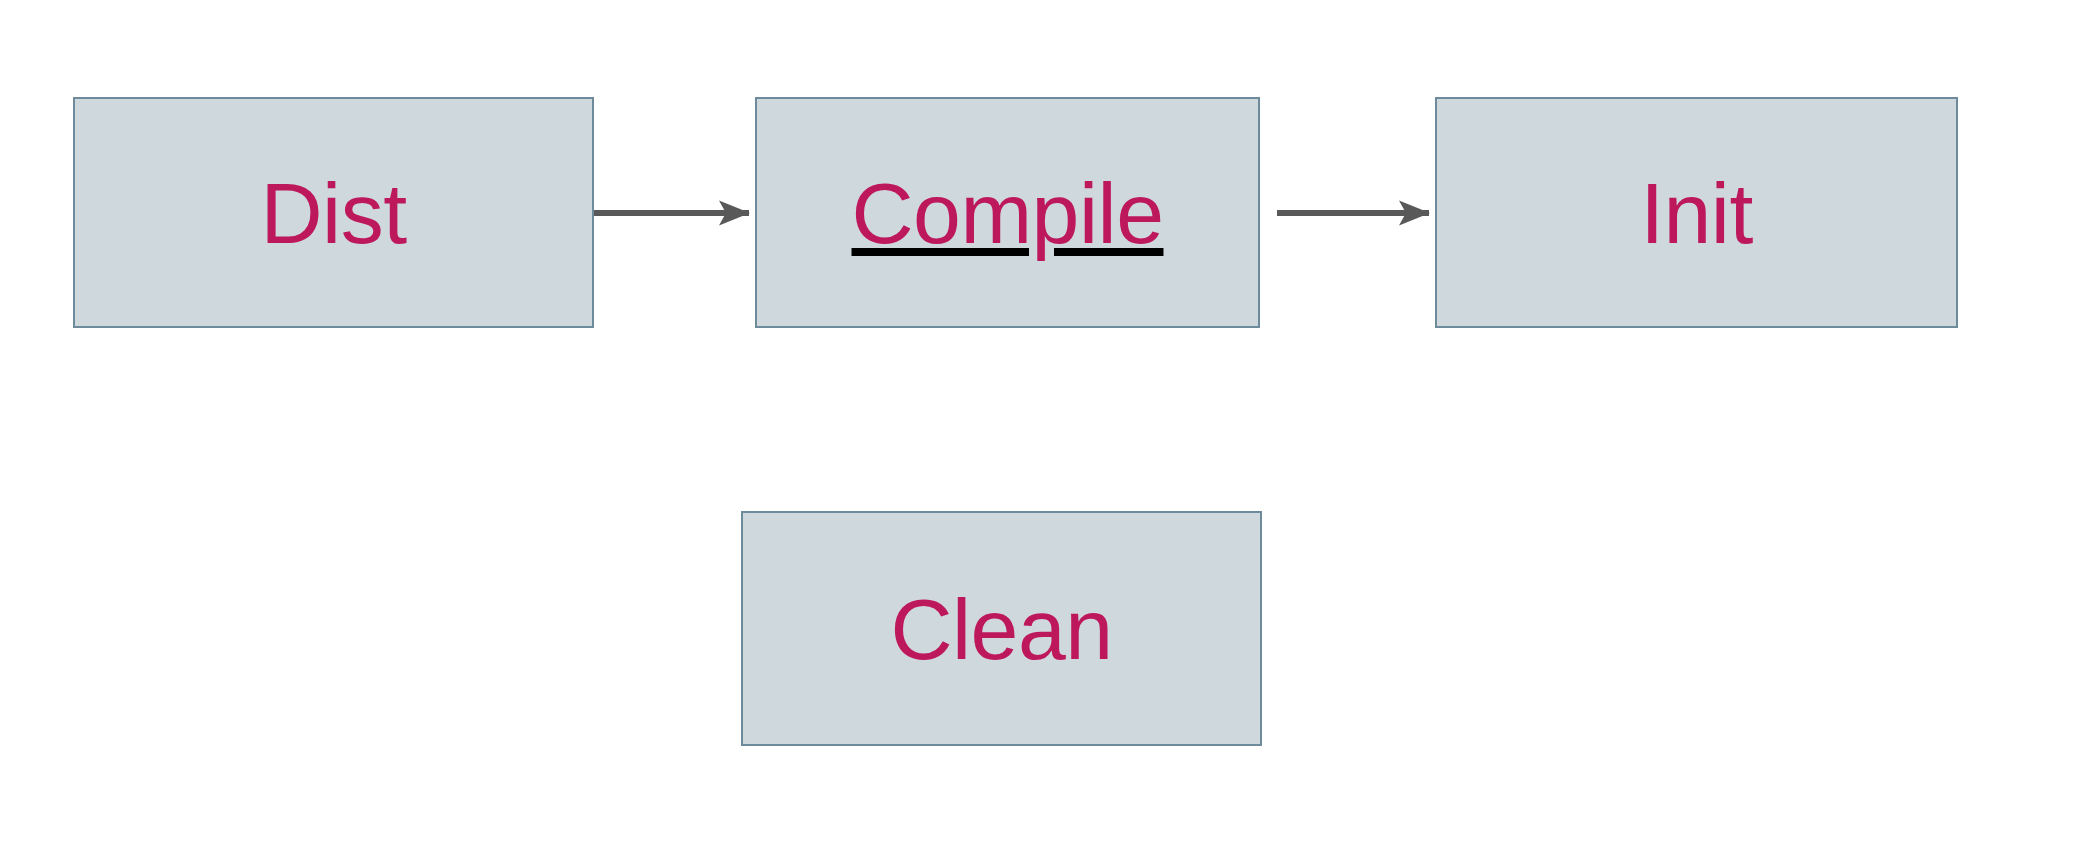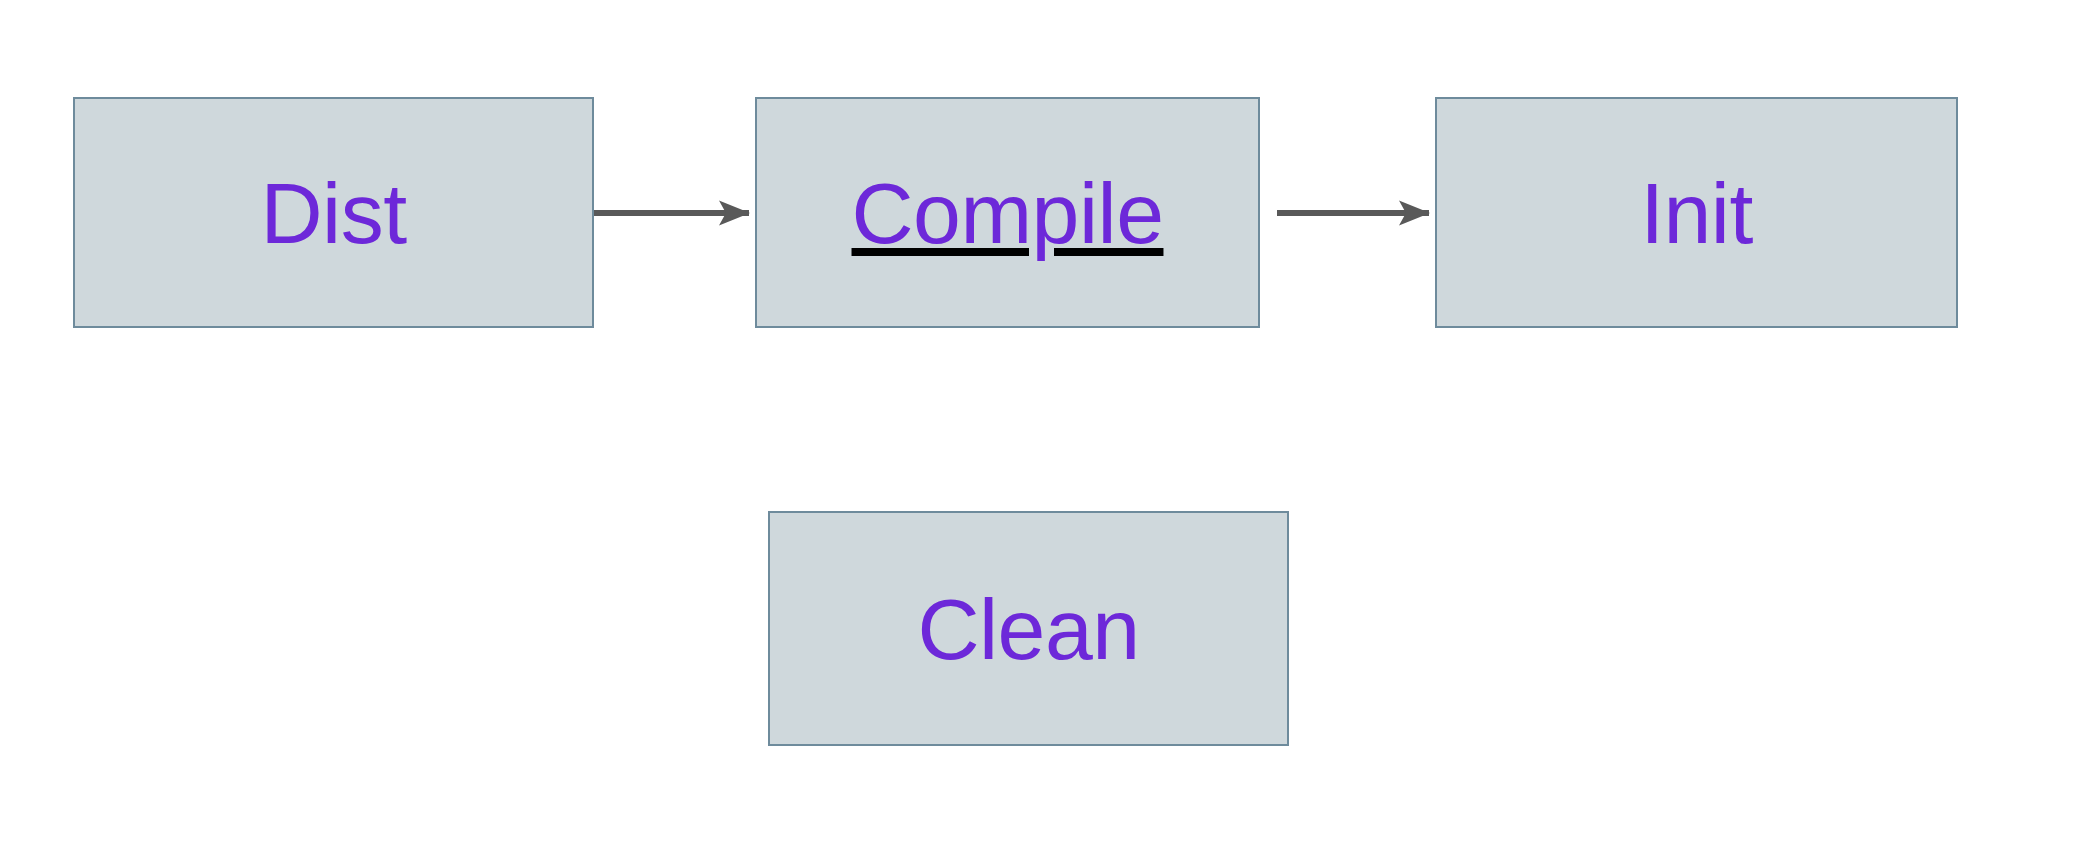--- a/index.html
+++ b/index.html
@@ -32,21 +32,21 @@
     background: #CFD8DC;
     border: 2px solid #6E8B9C;
     display: flex;
     align-items: center;
     justify-content: center;
   }
   .node-label {
     font-family: "Liberation Sans", sans-serif;
     font-size: 86px;
     font-weight: 400;
-    color: #6d28d9;
+    color: #be185d;
     line-height: 1;
     letter-spacing: -0.5px;
     white-space: nowrap;
     user-select: none;
   }
 </style>
 </head>
 <body>
 
 <div id="canvas" style="width: 2078px; height: 848px; background: rgb(255, 255, 255);">
@@ -70,17 +70,17 @@
   </div>
 
   <div class="node" style="left: 755px; top: 97px; width: 505px; height: 231px; background: rgb(207, 216, 220); border-color: rgb(110, 139, 156); border-width: 2px; text-decoration: underline;">
     <span class="node-label">Compile</span>
   </div>
 
   <div class="node" style="left: 1435px; top: 97px; width: 523px; height: 231px; background: rgb(207, 216, 220); border-color: rgb(110, 139, 156); border-width: 2px;">
     <span class="node-label">Init</span>
   </div>
 
-  <div class="node" style="left: 768px; top: 511px; width: 521px; height: 235px; background: rgb(207, 216, 220); border-color: rgb(110, 139, 156); border-width: 2px;">
+  <div class="node" style="left: 741px; top: 511px; width: 521px; height: 235px; background: rgb(207, 216, 220); border-color: rgb(110, 139, 156); border-width: 2px;">
     <span class="node-label">Clean</span>
   </div>
 
 </div>
 
 </body></html>

